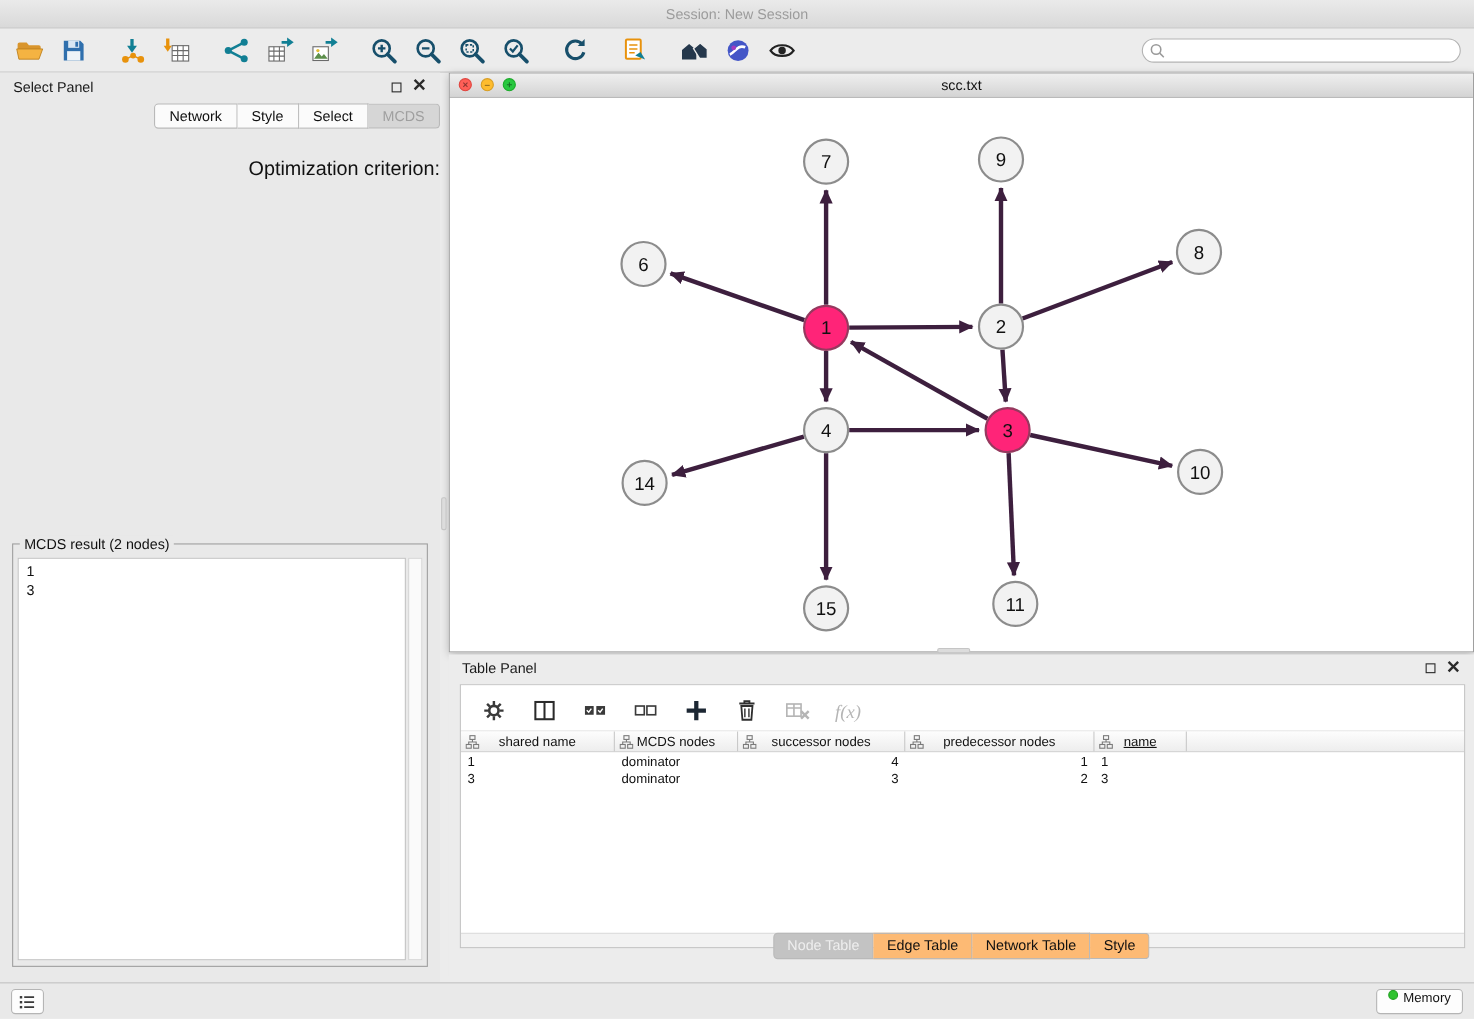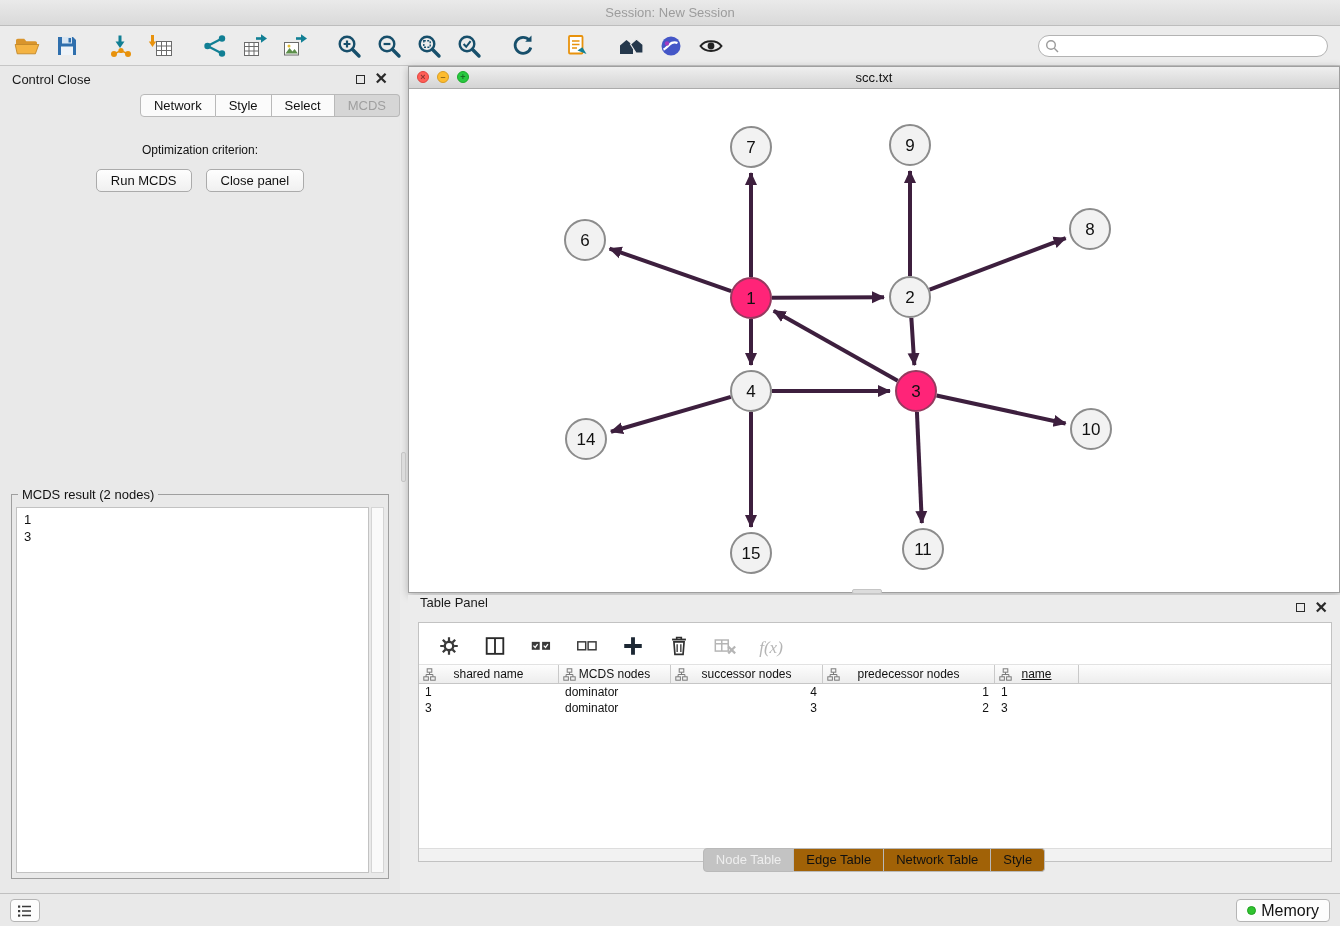--- a/index.html
+++ b/index.html
@@ -21,21 +21,21 @@
 .control-panel{position:absolute;left:0;top:66px;width:400px;height:827px;background:#e9e9e9}
 .cp-header{height:26px;display:flex;align-items:center;padding:0 12px;font-size:13px;color:#1a1a1a}
 .win-btns{margin-left:auto;display:flex;gap:10px;align-items:center}
 .float-box{width:9px;height:9px;border:1.5px solid #2a2a2a;display:inline-block}
 .close-x{font-size:16px;font-weight:bold;color:#2a2a2a;line-height:1}
 .cp-tabs{display:flex;justify-content:flex-end;margin-top:2px}
 .cp-tab{font-size:13px;padding:3px 13px;background:#fbfbfb;border:1px solid #b9b9b9;border-left:none;color:#111;cursor:default}
 .cp-tab:first-child{border-left:1px solid #b9b9b9;border-radius:4px 0 0 4px}
 .cp-tab:last-child{border-radius:0 4px 4px 0}
 .cp-tab.active{background:#d6d6d6;color:#9f9f9f}
-.cp-opt-label{text-align:center;font-size:12px;margin-top:26px;color:#111}
+.cp-opt-label{text-align:right;font-size:18px;margin-top:26px;color:#111}
 .cp-select{width:312px;height:23px;margin:10px auto 0;background:#fff;border:1px solid #ababab;border-radius:4px;display:flex;align-items:center;font-size:13px;padding:0 22px 0 9px;position:relative;color:#111}
 .stepper{position:absolute;right:6px;top:4px;display:flex;flex-direction:column;gap:2px}
 .tri-up{width:0;height:0;border-left:4px solid transparent;border-right:4px solid transparent;border-bottom:5px solid #4a4a4a}
 .tri-down{width:0;height:0;border-left:4px solid transparent;border-right:4px solid transparent;border-top:5px solid #4a4a4a}
 .cp-buttons{display:flex;justify-content:center;gap:14px;margin-top:12px}
 .cp-btn{font-size:13px;padding:3px 14px;background:linear-gradient(#fefefe,#f0f0f0);border:1px solid #ababab;border-radius:5px;color:#111;cursor:default}
 .mcds-group{position:absolute;left:11px;right:11px;top:428px;bottom:14px;border:1px solid #9f9f9f}
 .mcds-legend{position:absolute;top:-8px;left:6px;background:#e9e9e9;padding:0 4px;font-size:13px;color:#111}
 .mcds-list{position:absolute;left:4px;top:12px;bottom:5px;right:19px;background:#fff;border:1px solid #c2c2c2;font-size:13px;padding:3px 7px;color:#111;overflow:hidden}
 .mcds-item{line-height:17px}
@@ -50,42 +50,42 @@
 .tl.yellow{background:#febc2e;border:1px solid #d89e24}
 .tl.green{background:#28c840;border:1px solid #1aab29}
 .nw-content{position:relative;width:100%;height:503px;overflow:hidden;background:#fff}
 
 
 .vgrip{position:absolute;left:401px;top:452px;width:5px;height:30px;background:#dcdcdc;border:1px solid #c5c5c5;border-radius:2px}
 .hgrip{position:absolute;left:852px;top:589px;width:30px;height:5px;background:#dcdcdc;border:1px solid #c5c5c5;border-radius:2px}
 
 
 .table-panel{position:absolute;left:408px;top:595px;width:932px;height:293px;background:#ececec}
-.tp-header{height:25px;display:flex;padding:0 12px;font-size:13px;color:#1a1a1a}
+.tp-header{height:25px;display:flex;align-items:center;padding:0 12px;font-size:13px;color:#1a1a1a}
 .tp-body{position:absolute;left:10px;right:8px;top:27px;bottom:26px;background:#fff;border:1px solid #c2c2c2;overflow:hidden}
 .tp-toolbar{height:42px;display:flex;align-items:center;gap:18px;padding:0 16px;border-bottom:1px solid #e2e2e2;background:#fff}
 .tp-btn{display:flex;align-items:flex-end;justify-content:center;width:28px;height:28px;cursor:default}
 .tp-btn .fx{font-family:"Liberation Serif",serif;font-style:italic;font-size:17px;color:#b5b5b5}
 .tbl-head{display:flex;height:19px;background:linear-gradient(#fdfdfd,#ededed);border-bottom:1px solid #c6c6c6;font-size:12px;color:#111}
 .th{position:relative;display:flex;align-items:center;justify-content:center;border-right:1px solid #c9c9c9;height:100%;cursor:default}
 .th .hier{position:absolute;left:4px;top:3px}
 .th.filler{flex:1;border-right:none}
 .tr{display:flex;height:16px;font-size:12px;color:#111;background:#fff}
 .td{padding:0 6px;line-height:16px;white-space:nowrap;overflow:hidden}
 .tbl-scroll{position:absolute;left:0;right:0;bottom:0;height:13px;background:#f2f2f2;border-top:1px solid #ddd}
 .tp-tabs{position:absolute;bottom:16px;left:0;right:0;height:24px;display:flex;justify-content:center}
-.tp-tab{font-size:13px;padding:3px 12px;background:#a16207;border:1px solid #b9b9b9;border-left:none;color:#111;cursor:default}
+.tp-tab{font-size:13px;padding:3px 12px;background:#fdba74;border:1px solid #b9b9b9;border-left:none;color:#111;cursor:default}
 .tp-tab:first-child{border-left:1px solid #b9b9b9;border-radius:4px 0 0 4px}
 .tp-tab:last-child{border-radius:0 4px 4px 0}
 .tp-tab.active{background:#c3c3c3;color:#eeeeee}
 
 
 .statusbar{position:absolute;left:0;right:0;bottom:0;height:33px;background:#e9e9e9;border-top:1px solid #c0c0c0}
 .sb-left{position:absolute;left:10px;top:5px;width:30px;height:23px;background:#fdfdfd;border:1px solid #b5b5b5;border-radius:4px;display:flex;align-items:center;justify-content:center;cursor:default}
-.sb-mem{position:absolute;right:10px;top:5px;height:23px;background:#fdfdfd;border:1px solid #b5b5b5;border-radius:4px;display:flex;align-items:center;gap:5px;padding:0 10px;font-size:16px;color:#111;cursor:default}
+.sb-mem{position:absolute;right:10px;top:5px;height:23px;background:#fdfdfd;border:1px solid #b5b5b5;border-radius:4px;display:flex;align-items:flex-start;gap:5px;padding:0 10px;font-size:12px;color:#111;cursor:default}
 .mem-dot{width:9px;height:9px;border-radius:50%;background:#2fc32f;border:1px solid #1f9f1f}
 </style>
 </head>
 <body>
 
 <div class="titlebar">
   <span>Session: New Session</span>
 </div>
 
 <div class="toolbar">
@@ -228,37 +228,33 @@
           <circle cx="6" cy="6" r="4.3" fill="none" stroke="#9a9a9a" stroke-width="1.4"></circle>
           <path d="M9.3 9.3L13 13" stroke="#9a9a9a" stroke-width="1.4"></path>
         </svg>
     </span>
     <input class="search-input" placeholder="" style="">
   </div>
 </div>
 
 <div class="control-panel">
   <div class="cp-header">
-    <span>Control Close</span>
+    <span>Select Panel</span>
     <span class="win-btns">
       <span class="float-box"></span>
       <span class="close-x">✕</span>
     </span>
   </div>
   <div class="cp-tabs" id="cp-tabs">
       <div class="cp-tab">Network</div>
       <div class="cp-tab">Style</div>
       <div class="cp-tab">Select</div>
       <div class="cp-tab active">MCDS</div>
     </div>
   <div class="cp-opt-label">Optimization criterion:</div>
-  <div class="cp-buttons">
-    <button class="cp-btn">Run MCDS</button>
-    <button class="cp-btn">Close panel</button>
-  </div>
   <div class="mcds-group">
     <span class="mcds-legend">MCDS result (2 nodes)</span>
     <div class="mcds-list" id="mcds-list">
         <div class="mcds-item">1</div>
         <div class="mcds-item">3</div>
       </div>
     <div class="mcds-scrollbar"></div>
   </div>
 </div>
 

